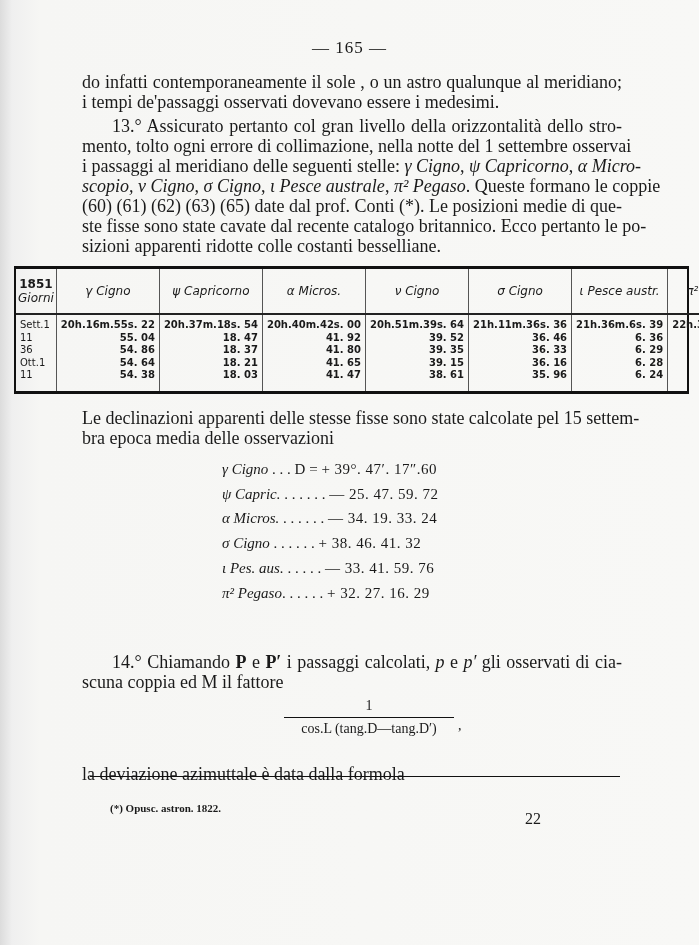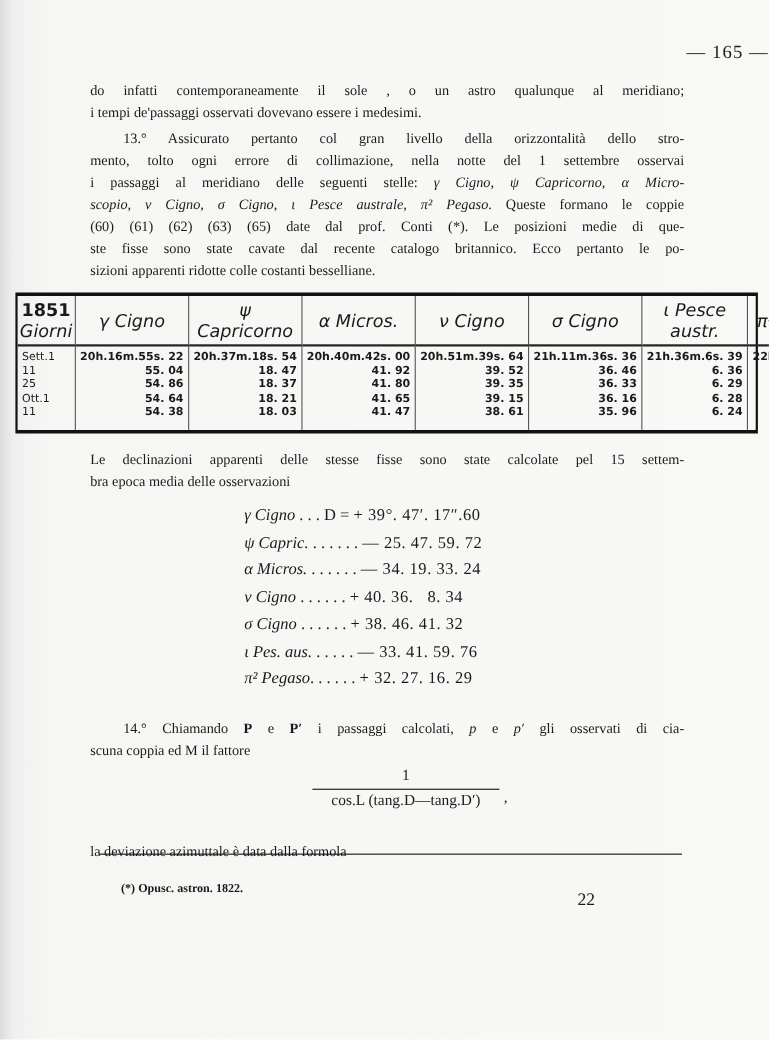--- a/index.html
+++ b/index.html
@@ -5,43 +5,43 @@
   html, body { margin: 0; padding: 0; }
   body {
     width: 699px; height: 945px; overflow: hidden;
     background: linear-gradient(to right, #dcdcdc 0px, #efefef 12px, #f6f6f4 40px, #f8f8f6 100%);
     font-family: "Liberation Serif", "DejaVu Serif", serif;
     color: #1a1a1a;
     position: relative;
   }
   .page-number-top {
     position: absolute; top: 38px; left: 0; width: 699px;
-    text-align: right; font-size: 17px; letter-spacing: 1px;
+    text-align: center; font-size: 17px; letter-spacing: 1px;
   }
   .para {
     position: absolute; left: 82px; width: 540px;
-    font-size: 13px; line-height: 20px; text-align: justify;
+    font-size: 18px; line-height: 20px; text-align: justify;
   }
   .para .line { display: block; white-space: nowrap; text-align-last: justify; }
   .para .line.last { text-align-last: left; }
   .indent { display: inline-block; width: 30px; }
   i { font-style: italic; }
   b { font-weight: bold; }
 
   
   .obs-table {
     position: absolute; left: 14px; top: 266px; width: 675px; height: 128px;
     border-top: 3px solid #111; border-bottom: 3px solid #111;
     border-left: 2px solid #111; border-right: 2px solid #111;
     box-sizing: border-box;
     font-family: "DejaVu Sans", sans-serif; font-size: 10px;
   }
   .obs-table table { border-collapse: collapse; width: 100%; height: 100%; }
   .obs-table th {
-    font-weight: normal; font-style: italic; font-size: 16px;
+    font-weight: normal; font-style: italic; font-size: 12px;
     height: 44px; border-bottom: 2px solid #222;
     border-right: 1px solid #555; text-align: center; vertical-align: middle;
     padding: 0 2px;
   }
   .obs-table th:last-child, .obs-table td:last-child { border-right: none; }
   .obs-table td {
     border-right: 1px solid #555; text-align: right; vertical-align: top;
     padding: 0 4px; font-weight: bold; font-size: 10px; line-height: 12.5px;
   }
   .obs-table td.day { text-align: left; font-weight: normal; }
@@ -113,21 +113,21 @@
         <th style="width:95px;">σ Cigno</th>
         <th style="width:83px;">ι Pesce austr.</th>
         <th>π² Pegaso</th>
       </tr>
     </thead>
     <tbody>
       <tr>
         <td class="day">
           <span class="cell-line day-row"><span>Sett.</span><span>1</span></span>
           <span class="cell-line day-row"><span></span><span>11</span></span>
-          <span class="cell-line day-row"><span></span><span>25</span></span>
+          <span class="cell-line day-row"><span></span><span>36</span></span>
           <span class="cell-line day-row"><span>Ott.</span><span>1</span></span>
           <span class="cell-line day-row"><span></span><span>11</span></span>
         </td>
         <td>
           <span class="cell-line">20h.16m.55s. 22</span>
           <span class="cell-line">55. 04</span>
           <span class="cell-line">54. 86</span>
           <span class="cell-line">54. 64</span>
           <span class="cell-line">54. 38</span>
         </td>
@@ -180,21 +180,20 @@
 
 <div class="para" style="top:408px;">
   <span class="line">Le declinazioni apparenti delle stesse fisse sono state calcolate pel 15 settem-</span>
   <span class="line last">bra epoca media delle osservazioni</span>
 </div>
 
 <div class="decl">
   <div class="decl-row"><span class="star">γ Cigno</span><span> . . . D = </span><span class="val">+ 39°. 47′. 17″.60</span></div>
   <div class="decl-row"><span class="star">ψ Capric.</span><span> . . . . . . </span><span class="val">— 25. 47. 59. 72</span></div>
   <div class="decl-row"><span class="star">α Micros.</span><span> . . . . . . </span><span class="val">— 34. 19. 33. 24</span></div>
-  <div class="decl-row"><span class="star">ν Cigno</span><span> . . . . . . </span><span class="val" style="white-space:pre;">+ 40. 36.   8. 34</span></div>
   <div class="decl-row"><span class="star">σ Cigno</span><span> . . . . . . </span><span class="val">+ 38. 46. 41. 32</span></div>
   <div class="decl-row"><span class="star">ι Pes. aus.</span><span> . . . . . </span><span class="val">— 33. 41. 59. 76</span></div>
   <div class="decl-row"><span class="star">π² Pegaso</span><span>. . . . . . </span><span class="val">+ 32. 27. 16. 29</span></div>
 </div>
 
 <div class="para" style="top:652px;">
   <span class="line"><span class="indent"></span><span>14.°</span> <span>Chiamando </span><b>P</b><span> e </span><b>P′</b><span> i passaggi calcolati, </span><i>p</i><span> e </span><i>p′</i><span> gli osservati di cia-</span></span>
   <span class="line last">scuna coppia ed M il fattore</span>
 </div>
 

